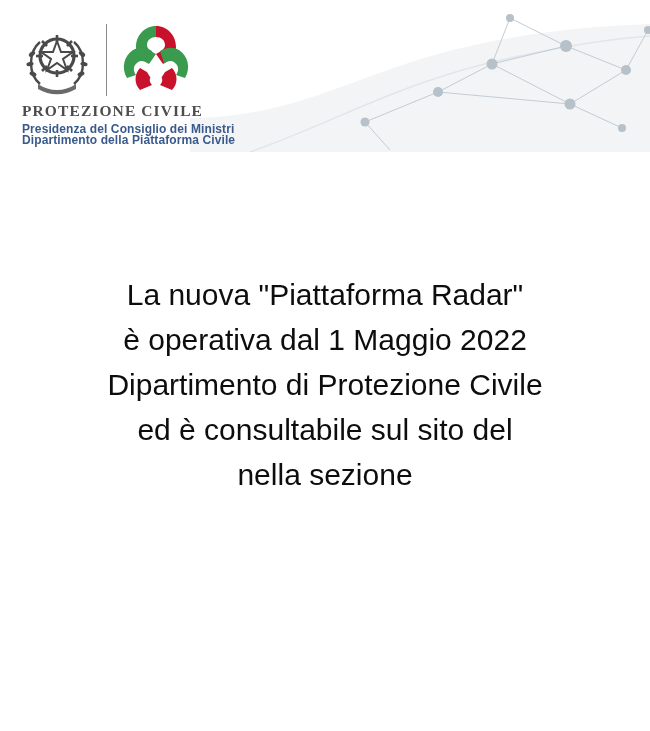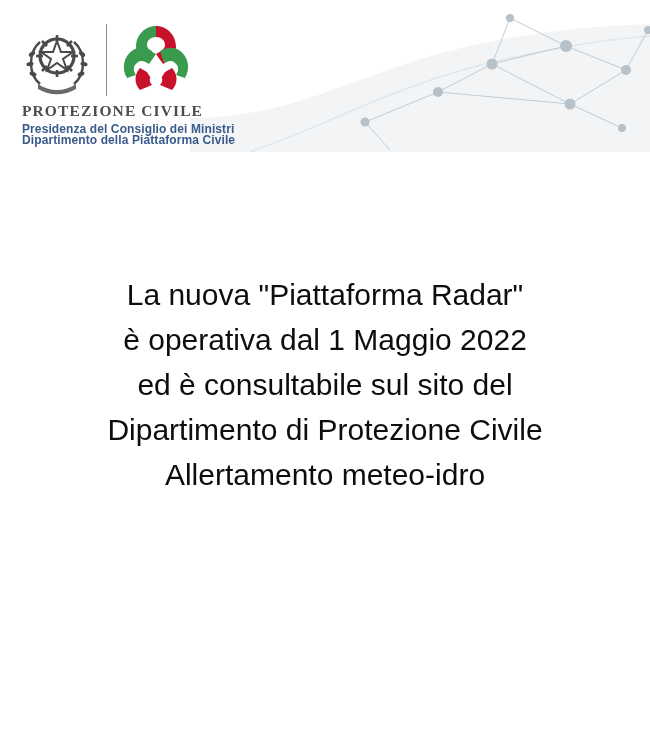--- a/index.html
+++ b/index.html
@@ -224,19 +224,19 @@
       <div class="logo-title">PROTEZIONE CIVILE</div>
       <div class="logo-sub logo-sub-1">Presidenza del Consiglio dei Ministri</div>
       <div class="logo-sub logo-sub-2">Dipartimento della Piattaforma Civile</div>
     </div>
   </div>
 
   <div class="content">
     <div class="message">
       <span class="line">La nuova "Piattaforma Radar"</span>
       <span class="line">è operativa dal 1 Maggio 2022</span>
+      <span class="line">Dipartimento di Protezione Civile</span>
       <span class="line">ed è consultabile sul sito del</span>
-      <span class="line">Dipartimento di Protezione Civile</span>
-      <span class="line">Allertamento meteo-idro</span>
+      <span class="line">nella sezione</span>
     </div>
   </div>
 
 </div>
 
 </body></html>

